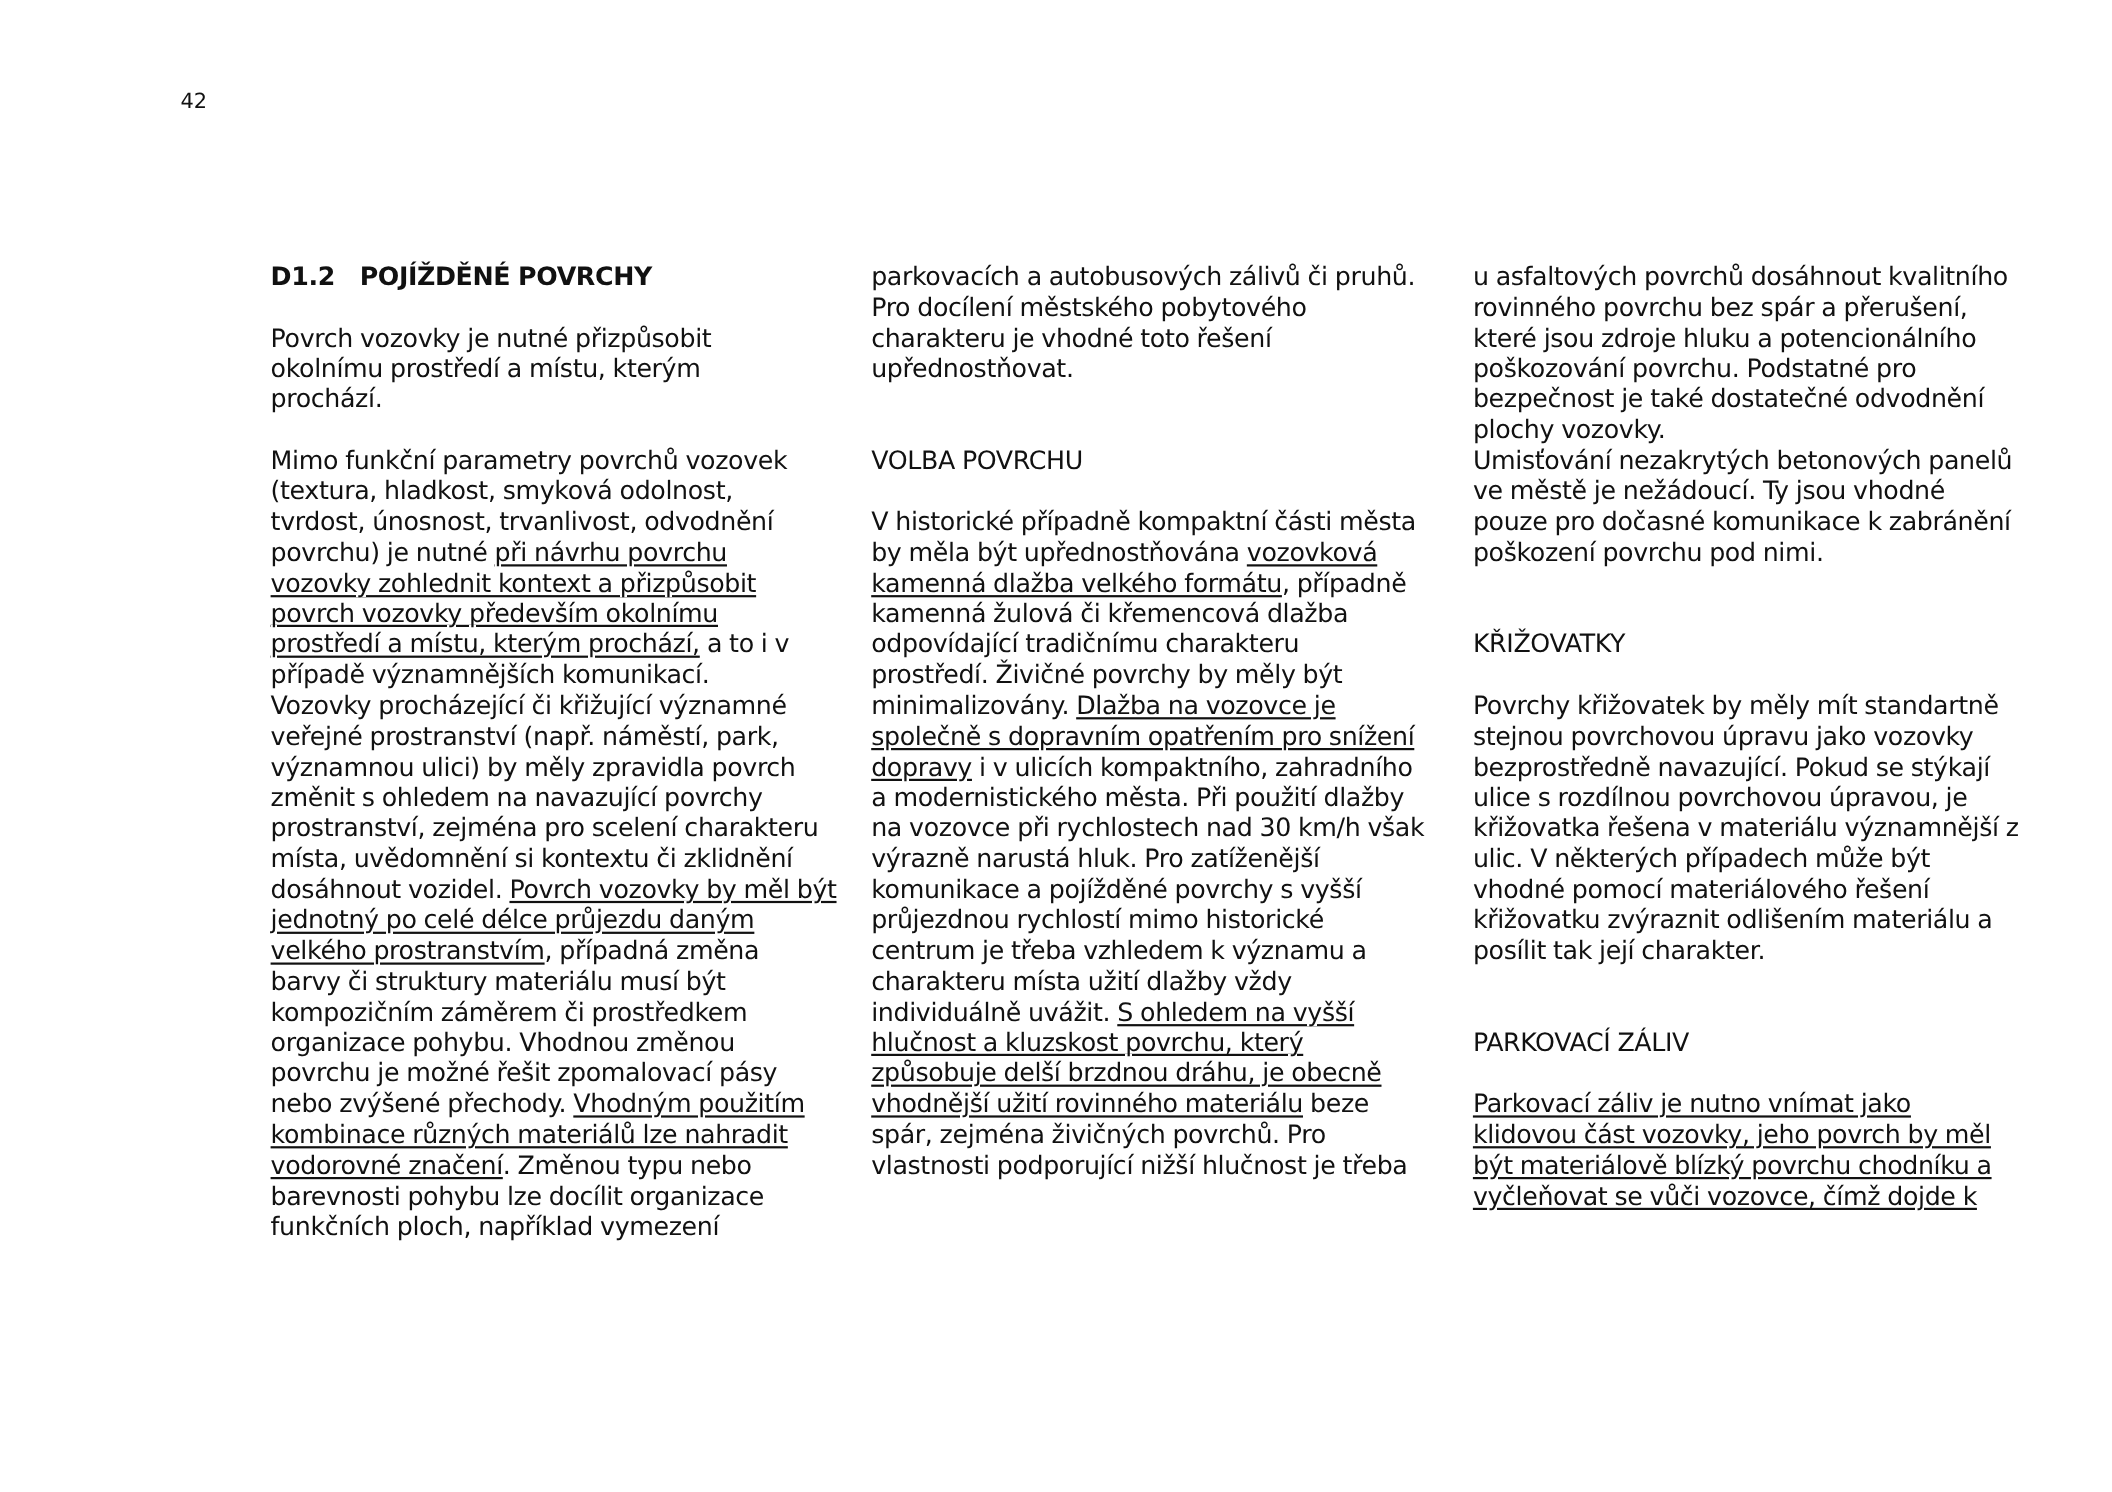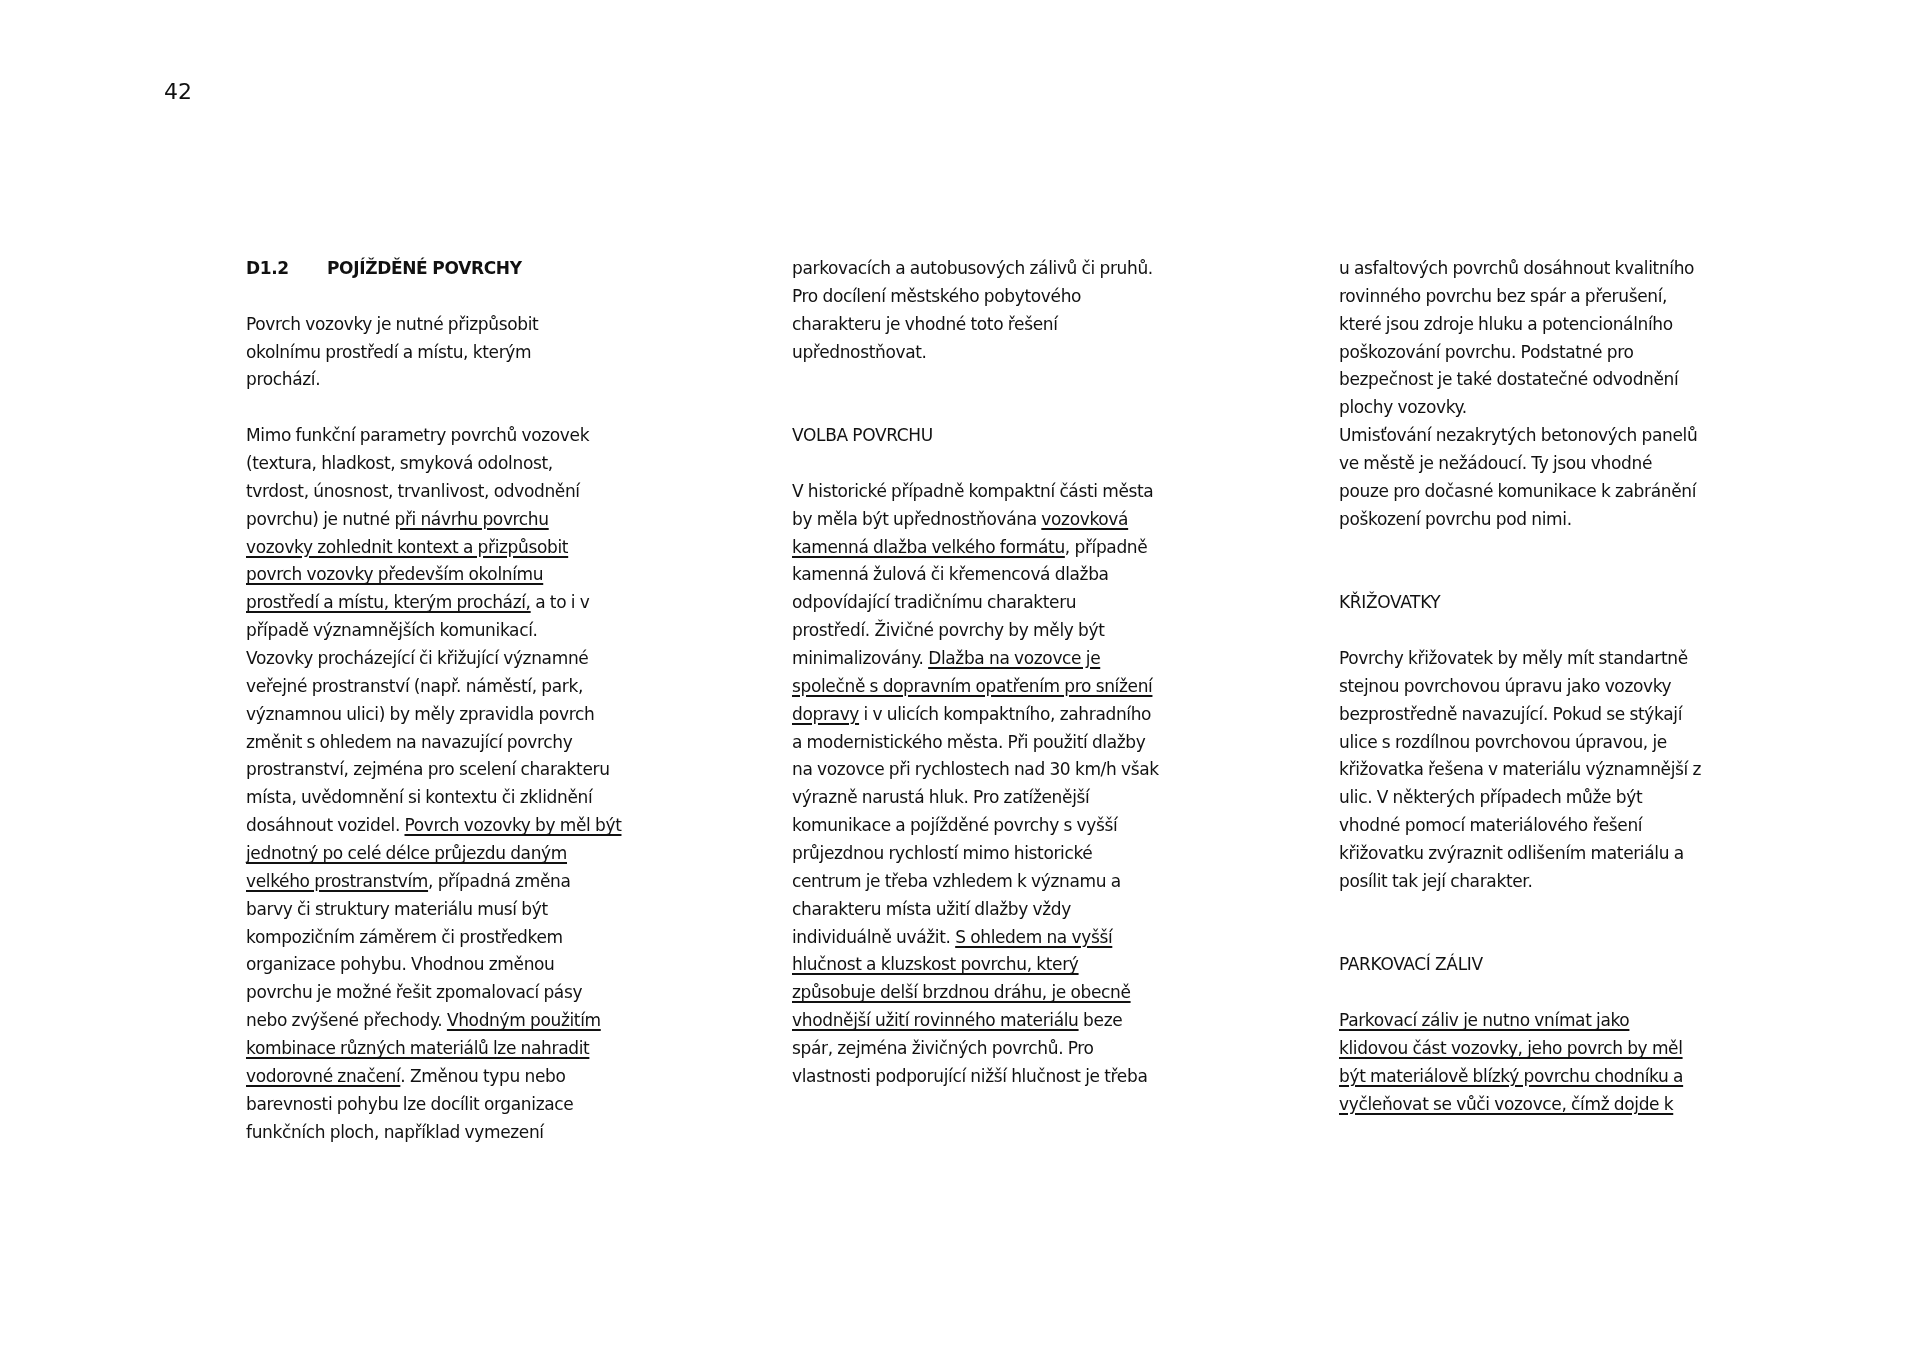--- a/index.html
+++ b/index.html
@@ -1,19 +1,19 @@
 <!DOCTYPE html>
 <html><head>
 <meta charset="utf-8">
 <style>
   html, body { margin: 0; padding: 0; background: #ffffff; }
   body { width: 1920px; height: 1356px; position: relative; overflow: hidden;
          font-family: "DejaVu Sans", "Liberation Sans", sans-serif; color: #111111; }
-  .page-number { position: absolute; left: 164px; top: 80px; font-size: 22px; line-height: 24px; }
-  .column { position: absolute; top: 255px; width: 430px; font-size: 17px; line-height: 27.87px;
+  .page-number { position: absolute; left: 164px; top: 80px; font-size: 19px; line-height: 24px; }
+  .column { position: absolute; top: 239px; width: 430px; font-size: 23px; line-height: 27.87px;
             letter-spacing: -0.35px; word-spacing: -0.5px; }
   .col-1 { left: 246px; }
   .col-2 { left: 792px; }
   .col-3 { left: 1339px; }
   .line { display: block; white-space: nowrap; height: 27.87px; }
   .blank { display: block; height: 27.87px; }
   .u { text-decoration: underline; text-decoration-thickness: 1.5px; text-underline-offset: 3px; }
   .heading-main { font-weight: bold; }
   .heading-main .num { display: inline-block; width: 81px; }
 </style>

